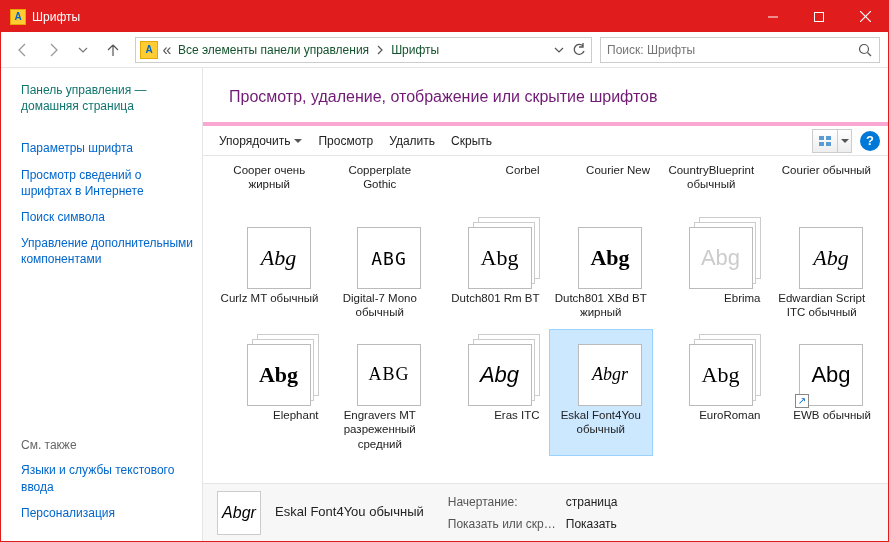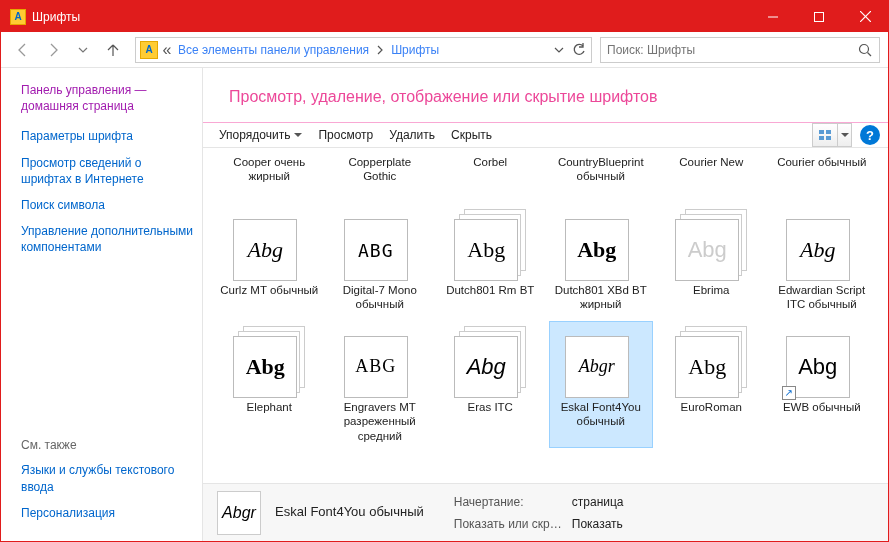--- a/index.html
+++ b/index.html
@@ -6,56 +6,56 @@
 body{background:#fff;width:889px;height:542px;overflow:hidden;border:1px solid #e01c1c}
 .titlebar{height:31px;background:#e01c1c;display:flex;align-items:center;color:#fff;font-size:12px}
 .titlebar .ticon{width:16px;height:16px;margin:0 6px 0 9px;background:#fc3;border:1px solid #e6a800;display:flex;align-items:center;justify-content:center;font-size:10px;color:#0066cc;font-weight:bold}
 .titlebar .ttitle{flex:1}
 .titlebar .wbtn{width:46px;height:31px;display:flex;align-items:center;justify-content:center;cursor:pointer}
 .navbar{height:36px;border-bottom:1px solid #e5e5e5;display:flex;align-items:center;padding:4px 8px;gap:2px}
 .navbtn{width:28px;height:28px;display:flex;align-items:center;justify-content:center;color:#999;cursor:default}
 .navbtn.en{color:#555;cursor:pointer}
 .addrwrap{flex:1;height:26px;border:1px solid #ccc;display:flex;align-items:center;margin:0 6px;padding:0 2px}
 .addr-icon{width:18px;height:18px;margin:0 2px;background:#fc3;border:1px solid #e6a800;display:flex;align-items:center;justify-content:center;font-size:10px;color:#0066cc;font-weight:bold}
-.crumb{font-size:12px;color:#3b82f6;padding:2px 4px;cursor:pointer}
+.crumb{font-size:12px;color:#14532d;padding:2px 4px;cursor:pointer}
 .csep{width:14px;height:22px;display:flex;align-items:center;justify-content:center;cursor:pointer;color:#555}
 .addr-end{margin-left:auto;display:flex}
 .addr-end .abtn{width:20px;height:22px;display:flex;align-items:center;justify-content:center;color:#555;cursor:pointer}
 .searchwrap{width:280px;height:26px;border:1px solid #ccc;display:flex;}
 .searchwrap input{flex:1;border:none;outline:none;font-size:12px;padding:0 6px;color:#666}
 .searchwrap .sicon{width:28px;height:24px;display:flex;align-items:center;justify-content:center;color:#555;cursor:pointer}
 .mainarea{display:flex;height:calc(542px - 31px - 36px - 2px)}
 .sidebar{width:202px;border-right:1px solid #e5e5e5;padding:14px 8px 10px 20px;font-size:12px;display:flex;flex-direction:column}
-.cphome{color:#a21caf;cursor:pointer;margin-bottom:14px;line-height:1.35}
+.cphome{color:#0f766e;cursor:pointer;margin-bottom:26px;line-height:1.35}
 .slink{color:#0066cc;cursor:pointer;margin-bottom:10px;line-height:1.35}
 .sidebar .spacer{flex:1}
 .seealso{color:#666;font-size:12px;margin-bottom:10px}
 .content{flex:1;display:flex;flex-direction:column;overflow:hidden}
-.page-title{color:#ec4899;font-size:16px;font-weight:400;padding:20px 26px 16px}
-.toolbar{height:26px;border-top:1px solid #f9a8d4;border-bottom:1px solid #e5e5e5;display:flex;align-items:center;padding:0 8px;font-size:12px}
+.page-title{color:#701a75;font-size:16px;font-weight:400;padding:20px 26px 16px}
+.toolbar{height:34px;border-top:4px solid #f9a8d4;border-bottom:1px solid #e5e5e5;display:flex;align-items:center;padding:0 8px;font-size:12px}
 .tbtn{padding:4px 8px;cursor:pointer;display:flex;align-items:center;gap:4px;color:#222}
 .tspacer{flex:1}
 .viewbtn{width:26px;height:24px;border:1px solid #ccc;background:linear-gradient(#fff,#eee);display:flex;align-items:center;justify-content:center;cursor:pointer}
 .viewdrop{width:14px;height:24px;border:1px solid #ccc;border-left:none;background:linear-gradient(#fff,#eee);display:flex;align-items:center;justify-content:center;cursor:pointer;margin-right:8px}
 .help{width:20px;height:20px;border-radius:50%;background:#0078d7;color:#fff;display:flex;align-items:center;justify-content:center;font-size:13px;font-weight:bold;cursor:pointer}
 .grid{flex:1;overflow:auto;padding:0 14px}
 .gridrow{display:flex;gap:6px;margin-bottom:4px}
-.fontitem{width:106px;display:flex;flex-direction:column;align-items:center;padding:4px 2px;cursor:pointer;border:1px solid transparent}
+.fontitem{width:106px;display:flex;flex-direction:column;align-items:flex-end;padding:4px 2px;cursor:pointer;border:1px solid transparent}
 .fontitem.sel{background:#cce8ff;border:1px solid #99d1ff}
 .thumb{width:72px;height:72px;position:relative;display:flex;align-items:center;justify-content:center}
 .thumb .stack2{position:absolute;width:62px;height:62px;border:1px solid #ccc;background:#fff;top:0;left:10px}
 .thumb .stack1{position:absolute;width:62px;height:62px;border:1px solid #ccc;background:#fff;top:5px;left:5px}
 .thumb .page{position:absolute;width:64px;height:62px;border:1px solid #bbb;background:#fff;top:10px;left:0;display:flex;align-items:center;justify-content:center;font-size:22px}
 .shortcut{position:absolute;bottom:-2px;left:-4px;width:14px;height:14px;background:#fff;border:1px solid #888;display:flex;align-items:center;justify-content:center;font-size:10px;color:#0066cc}
 .flabel{font-size:11.5px;text-align:center;line-height:1.25;margin-top:2px;max-width:104px;color:#222}
 .labelonly{height:40px}
 .details{height:58px;border-top:1px solid #e5e5e5;background:#f7f7f7;display:flex;align-items:center;padding:6px 14px;font-size:12px}
 .dthumb{width:44px;height:44px;border:1px solid #ccc;background:#fff;display:flex;align-items:center;justify-content:center;font-style:italic;font-size:16px;margin-right:14px}
 .dname{font-size:13px;color:#222;margin-bottom:2px}
-.dgrid{display:grid;grid-template-columns:auto auto;gap:8px 10px;font-size:12px;color:#555;margin-left:30px}
+.dgrid{display:grid;grid-template-columns:auto auto;gap:8px 10px;font-size:12px;color:#555;margin-left:24px}
 .dgrid .dv{color:#222}
 svg{pointer-events:none}
 </style>
 </head>
 <body>
 
 <div class="titlebar">
   <div class="ticon">A</div>
   <div class="ttitle">Шрифты</div>
   <div class="wbtn">
@@ -183,25 +183,25 @@
           <div class="fontitem fontsel-hover">
             <div style="height: 0px;"></div>
             <div class="flabel labelonly">Copperplate Gothic</div>
           </div>
           <div class="fontitem fontsel-hover">
             <div style="height: 0px;"></div>
             <div class="flabel labelonly">Corbel</div>
           </div>
           <div class="fontitem fontsel-hover">
             <div style="height: 0px;"></div>
+            <div class="flabel labelonly">Courier New</div>
+          </div>
+          <div class="fontitem fontsel-hover">
+            <div style="height: 0px;"></div>
             <div class="flabel labelonly">CountryBlueprint обычный</div>
-          </div>
-          <div class="fontitem fontsel-hover">
-            <div style="height: 0px;"></div>
-            <div class="flabel labelonly">Courier New</div>
           </div>
           <div class="fontitem fontsel-hover">
             <div style="height: 0px;"></div>
             <div class="flabel labelonly">Courier обычный</div>
           </div>
         </div>
       <div class="gridrow" id="row1">
           <div class="fontitem fontsel-hover">
             <div class="thumb">
               <div class="page" style="font-style:italic;font-family:cursive">Abg</div>

